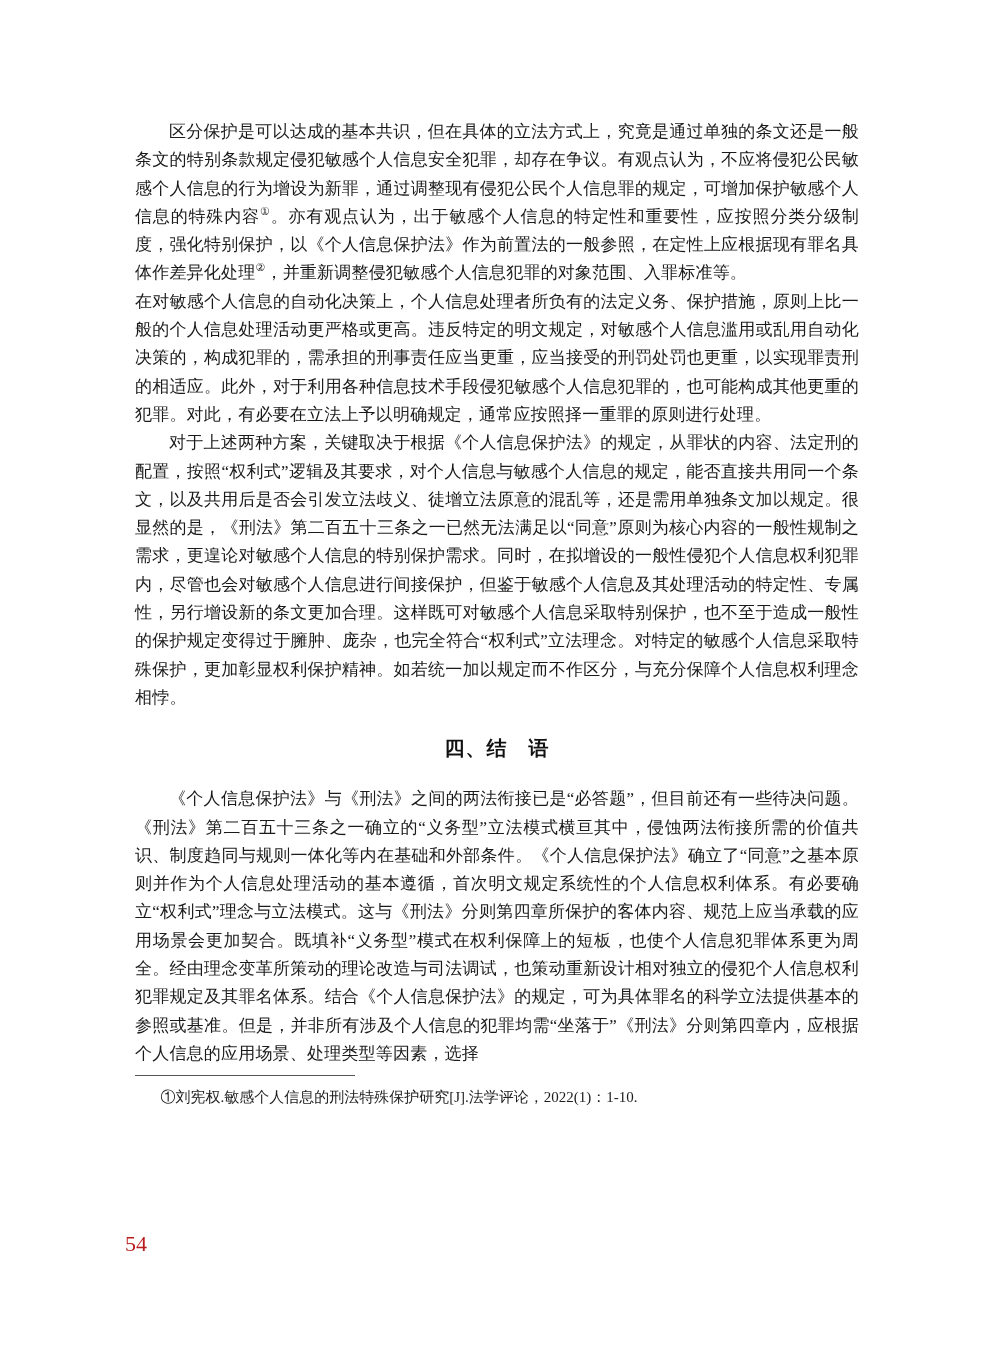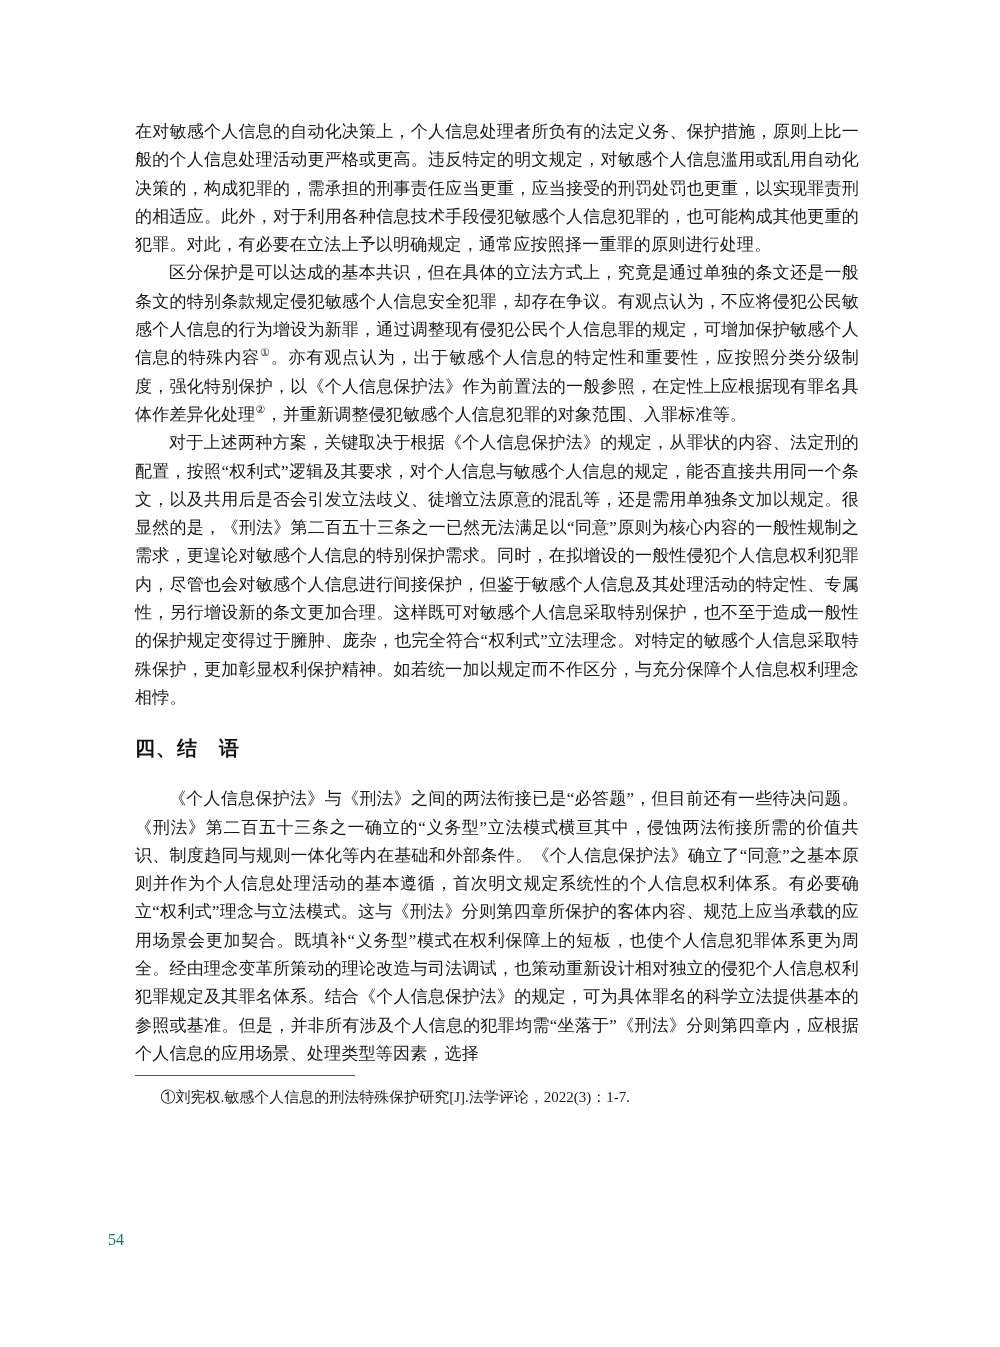--- a/index.html
+++ b/index.html
@@ -35,21 +35,21 @@
   sup.fn-ref {
     font-size: 11px;
     line-height: 0;
     vertical-align: super;
   }
   .section-heading {
     font-family: "Liberation Sans", "DejaVu Sans", sans-serif;
     font-weight: bold;
     font-size: 20px;
     line-height: 28px;
-    text-align: left;
+    text-align: center;
     margin: 22px 0 23px 0;
     letter-spacing: 1px;
     color: #111111;
   }
   .footnote-block {
     margin-top: 7px;
   }
   .footnote-separator {
     width: 220px;
     height: 0;
@@ -61,43 +61,43 @@
     font-size: 15px;
     line-height: 28px;
     margin: 0;
     text-indent: 1.7em;
     text-align: justify;
     text-justify: inter-ideograph;
     color: #1d1d1d;
   }
   .page-number {
     position: absolute;
-    left: 108px;
+    left: 125px;
     top: 1231px;
-    font-size: 16px;
-    color: #0f766e;
+    font-size: 22px;
+    color: #b91c1c;
     font-family: "Liberation Serif", "DejaVu Serif", serif;
   }
 </style>
 </head>
 <body>
 
 <div class="page">
 
+  <p class="para"><span>区分保护是可以达成的基本共识，但在具体的立法方式上，究竟是通过单独的条文还是一般条文的特别条款规定侵犯敏感个人信息安全犯罪，却存在争议。有观点认为，不应将侵犯公民敏感个人信息的行为增设为新罪，通过调整现有侵犯公民个人信息罪的规定，可增加保护敏感个人信息的特殊内容</span><sup class="fn-ref">①</sup><span>。亦有观点认为，出于敏感个人信息的特定性和重要性，应按照分类分级制度，强化特别保护，以《个人信息保护法》作为前置法的一般参照，在定性上应根据现有罪名具体作差异化处理</span><sup class="fn-ref">②</sup><span>，并重新调整侵犯敏感个人信息犯罪的对象范围、入罪标准等。</span></p>
+
   <p class="para no-indent">在对敏感个人信息的自动化决策上，个人信息处理者所负有的法定义务、保护措施，原则上比一般的个人信息处理活动更严格或更高。违反特定的明文规定，对敏感个人信息滥用或乱用自动化决策的，构成犯罪的，需承担的刑事责任应当更重，应当接受的刑罚处罚也更重，以实现罪责刑的相适应。此外，对于利用各种信息技术手段侵犯敏感个人信息犯罪的，也可能构成其他更重的犯罪。对此，有必要在立法上予以明确规定，通常应按照择一重罪的原则进行处理。</p>
-
-  <p class="para"><span>区分保护是可以达成的基本共识，但在具体的立法方式上，究竟是通过单独的条文还是一般条文的特别条款规定侵犯敏感个人信息安全犯罪，却存在争议。有观点认为，不应将侵犯公民敏感个人信息的行为增设为新罪，通过调整现有侵犯公民个人信息罪的规定，可增加保护敏感个人信息的特殊内容</span><sup class="fn-ref">①</sup><span>。亦有观点认为，出于敏感个人信息的特定性和重要性，应按照分类分级制度，强化特别保护，以《个人信息保护法》作为前置法的一般参照，在定性上应根据现有罪名具体作差异化处理</span><sup class="fn-ref">②</sup><span>，并重新调整侵犯敏感个人信息犯罪的对象范围、入罪标准等。</span></p>
 
   <p class="para">对于上述两种方案，关键取决于根据《个人信息保护法》的规定，从罪状的内容、法定刑的配置，按照“权利式”逻辑及其要求，对个人信息与敏感个人信息的规定，能否直接共用同一个条文，以及共用后是否会引发立法歧义、徒增立法原意的混乱等，还是需用单独条文加以规定。很显然的是，《刑法》第二百五十三条之一已然无法满足以“同意”原则为核心内容的一般性规制之需求，更遑论对敏感个人信息的特别保护需求。同时，在拟增设的一般性侵犯个人信息权利犯罪内，尽管也会对敏感个人信息进行间接保护，但鉴于敏感个人信息及其处理活动的特定性、专属性，另行增设新的条文更加合理。这样既可对敏感个人信息采取特别保护，也不至于造成一般性的保护规定变得过于臃肿、庞杂，也完全符合“权利式”立法理念。对特定的敏感个人信息采取特殊保护，更加彰显权利保护精神。如若统一加以规定而不作区分，与充分保障个人信息权利理念相悖。</p>
 
 
   <h2 class="section-heading">四、结　语</h2>
 
   <p class="para">《个人信息保护法》与《刑法》之间的两法衔接已是“必答题”，但目前还有一些待决问题。《刑法》第二百五十三条之一确立的“义务型”立法模式横亘其中，侵蚀两法衔接所需的价值共识、制度趋同与规则一体化等内在基础和外部条件。《个人信息保护法》确立了“同意”之基本原则并作为个人信息处理活动的基本遵循，首次明文规定系统性的个人信息权利体系。有必要确立“权利式”理念与立法模式。这与《刑法》分则第四章所保护的客体内容、规范上应当承载的应用场景会更加契合。既填补“义务型”模式在权利保障上的短板，也使个人信息犯罪体系更为周全。经由理念变革所策动的理论改造与司法调试，也策动重新设计相对独立的侵犯个人信息权利犯罪规定及其罪名体系。结合《个人信息保护法》的规定，可为具体罪名的科学立法提供基本的参照或基准。但是，并非所有涉及个人信息的犯罪均需“坐落于”《刑法》分则第四章内，应根据个人信息的应用场景、处理类型等因素，选择</p>
 
   <div class="footnote-block">
     <hr class="footnote-separator">
-    <p class="footnote"><span>①</span><span>刘宪权.敏感个人信息的刑法特殊保护研究[J].法学评论，2022(3)：1-7.</span></p>
+    <p class="footnote"><span>①</span><span>刘宪权.敏感个人信息的刑法特殊保护研究[J].法学评论，2022(1)：1-10.</span></p>
   </div>
 
 </div>
 
 <div class="page-number">54</div>
 
 </body></html>

